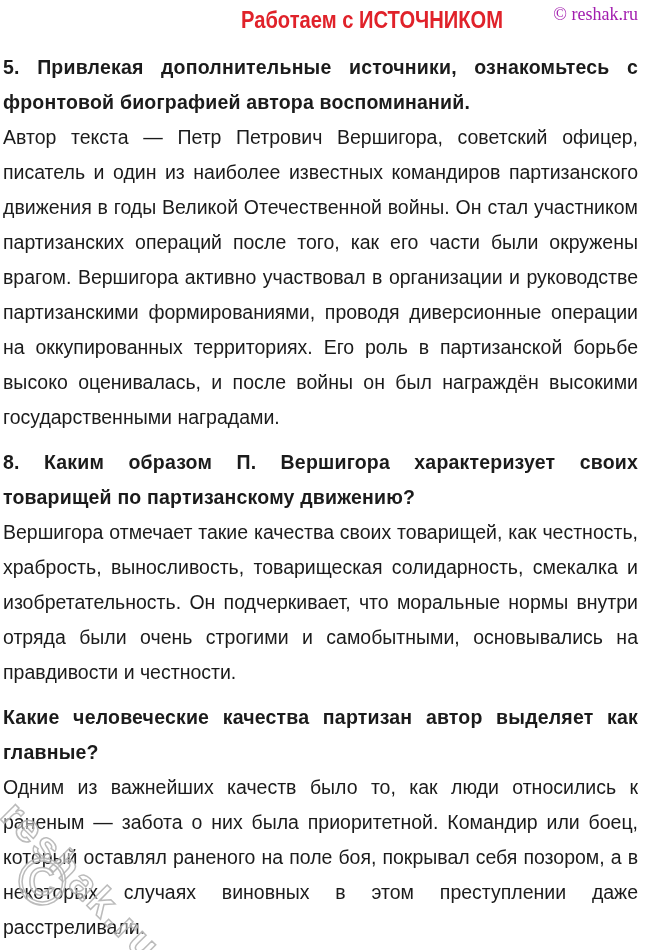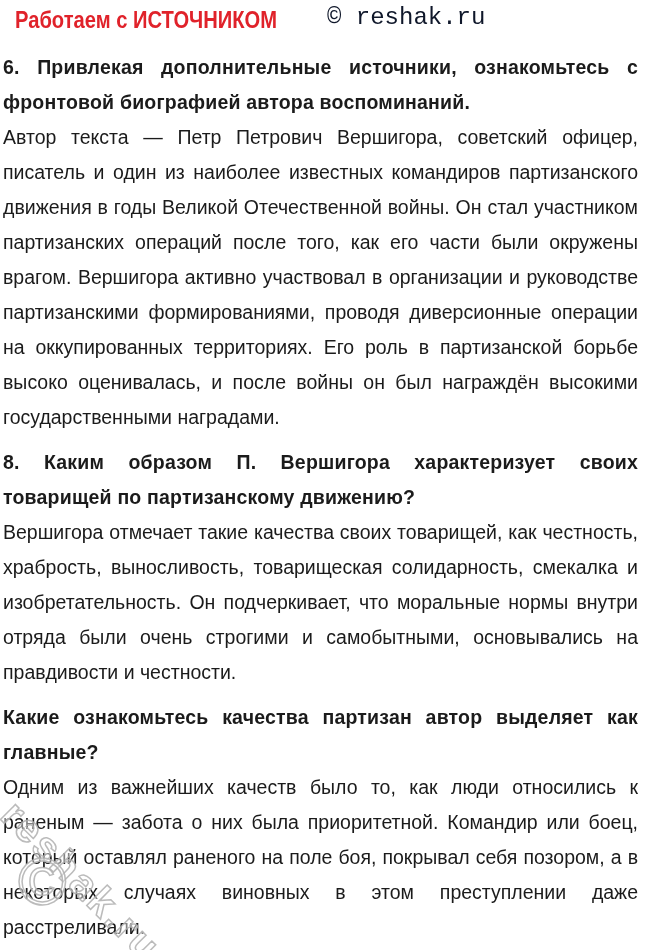--- a/index.html
+++ b/index.html
@@ -14,39 +14,39 @@
     position:relative;
   }
   .page{
     width:645px;height:950px;
     padding:6px 7px 0 3px;
     position:relative;
   }
   
   .header{
     display:flex;
-    justify-content:flex-start;
+    justify-content:flex-end;
     align-items:flex-start;
     padding-left:12px;
     height:34px;
   }
   .doc-title{
     display:inline-block;
     color:var(--accent);
     font-weight:700;
     font-size:24px;
     letter-spacing:0px;
     transform:scaleX(0.84);
     transform-origin:left top;
     white-space:nowrap;
   }
   .copyright{
-    font-family:Liberation Mono, monospace;
-    font-size:24px;
-    color:#0f172a;
+    font-family:Liberation Serif, serif;
+    font-size:18px;
+    color:#a21caf;
     white-space:nowrap;
     margin-top:-2px;
   }
   
   .content{margin-top:8px;}
   .content p{
     font-size:19.5px;
     line-height:35px;
     text-align:justify;
     color:var(--ink);
@@ -92,24 +92,24 @@
 <body>
 
 <div class="page">
 
   <div class="header">
     <span class="doc-title">Работаем с ИСТОЧНИКОМ</span>
     <span class="copyright">© reshak.ru</span>
   </div>
 
   <div class="content">
-    <p class="question">6. Привлекая дополнительные источники, ознакомьтесь с фронтовой биографией автора воспоминаний.</p>
+    <p class="question">5. Привлекая дополнительные источники, ознакомьтесь с фронтовой биографией автора воспоминаний.</p>
     <p class="answer">Автор текста — Петр Петрович Вершигора, советский офицер, писатель и один из наиболее известных командиров партизанского движения в годы Великой Отечественной войны. Он стал участником партизанских операций после того, как его части были окружены врагом. Вершигора активно участвовал в организации и руководстве партизанскими формированиями, проводя диверсионные операции на оккупированных территориях. Его роль в партизанской борьбе высоко оценивалась, и после войны он был награждён высокими государственными наградами.</p>
     <p class="question">8. Каким образом П. Вершигора характеризует своих товарищей по партизанскому движению?</p>
     <p class="answer">Вершигора отмечает такие качества своих товарищей, как честность, храбрость, выносливость, товарищеская солидарность, смекалка и изобретательность. Он подчеркивает, что моральные нормы внутри отряда были очень строгими и самобытными, основывались на правдивости и честности.</p>
-    <p class="question">Какие ознакомьтесь качества партизан автор выделяет как главные?</p>
+    <p class="question">Какие человеческие качества партизан автор выделяет как главные?</p>
     <p class="answer">Одним из важнейших качеств было то, как люди относились к раненым — забота о них была приоритетной. Командир или боец, который оставлял раненого на поле боя, покрывал себя позором, а в некоторых случаях виновных в этом преступлении даже расстреливали.</p>
   </div>
 
   <span class="watermark-text">reshak.ru</span>
   <span class="watermark-c">©</span>
 
 </div>
 
 </body></html>

